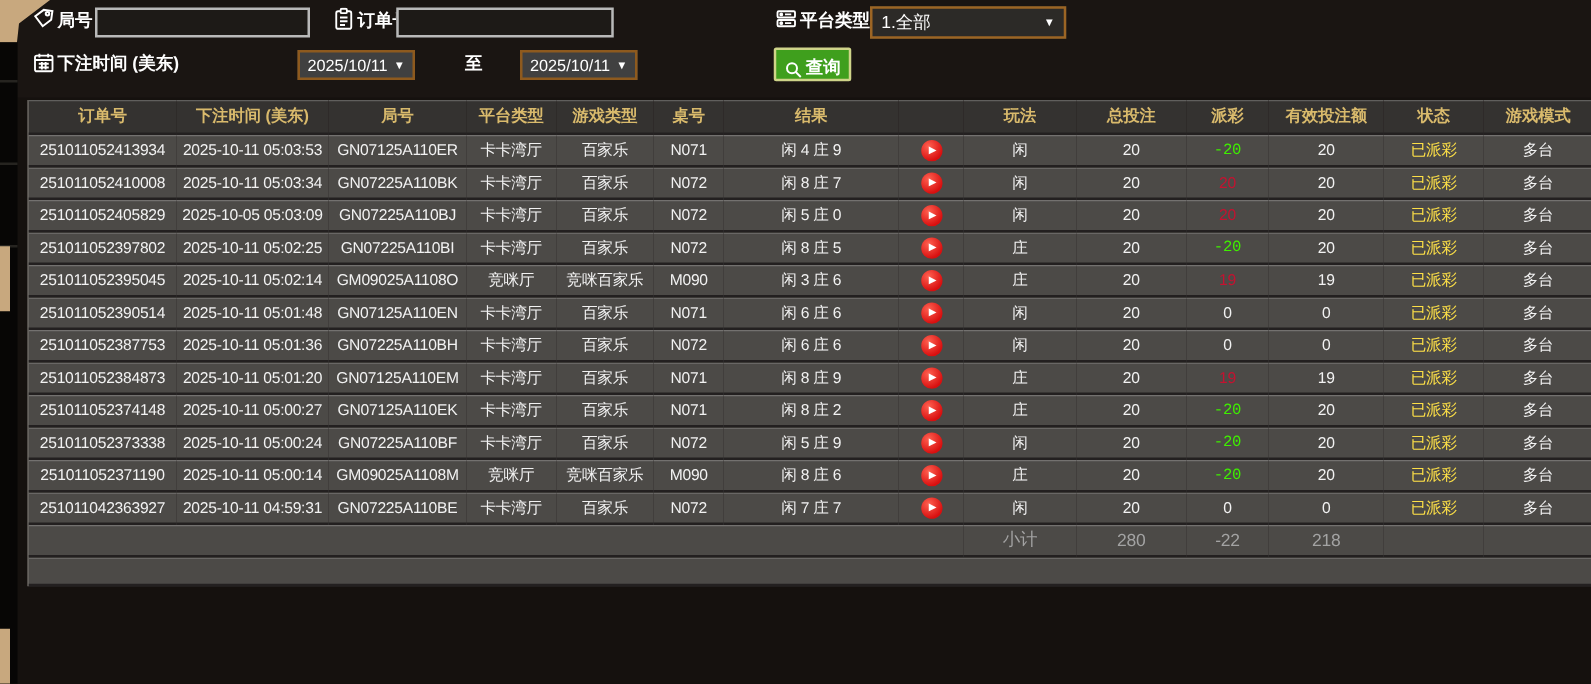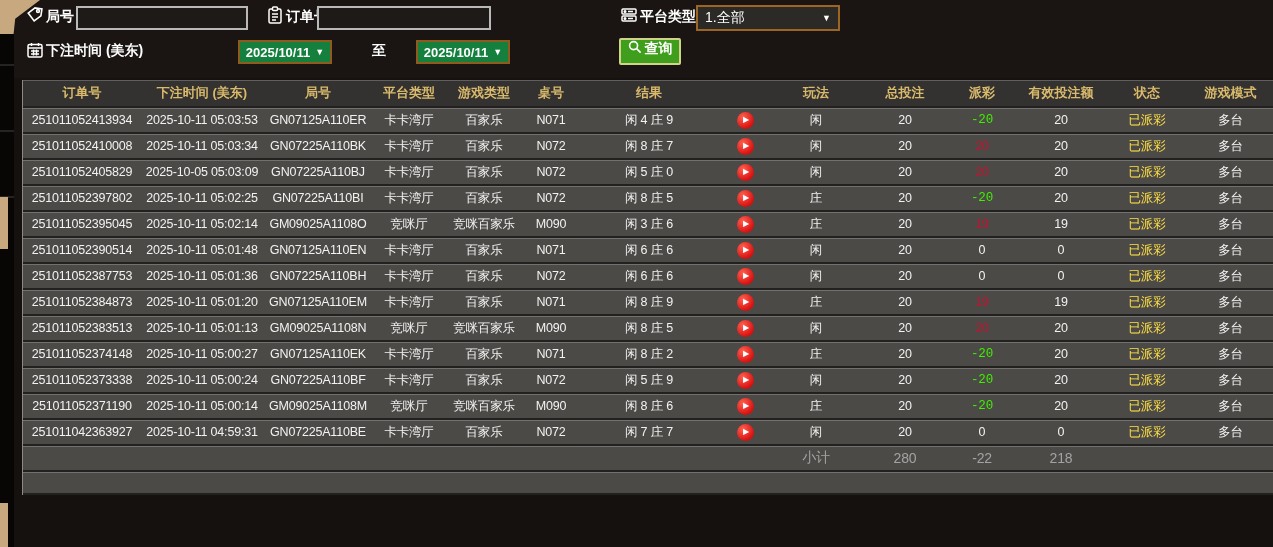--- a/index.html
+++ b/index.html
@@ -13,26 +13,26 @@
   .strip-line { position:absolute; left:0; width:14px; height:2px; background:#262420; z-index:5; }
   .tan-frag { position:absolute; left:0; width:8px; background:#c8a87e; z-index:5; }
 
   
   .topbar { position:absolute; left:14px; top:0; right:0; height:78px; background:#1a1512; z-index:2; }
   .flabel { position:absolute; color:#ffffff; font-size:14px; font-weight:bold; white-space:nowrap; }
   .ficon  { position:absolute; width:18px; height:18px; }
   .ficon svg { width:18px; height:18px; display:block; }
   .txt-input { position:absolute; height:24px; background:#1d1a17; border:2px solid #b9b9b9;
     color:#fff; font-size:13px; padding:0 6px; outline:none; }
-  .sel { position:absolute; display:flex; align-items:center; background:#15803d; border:2px solid #8e5a1e;
-    color:#fff; font-size:13px; font-weight:bold; cursor:pointer; }
+  .sel { position:absolute; display:flex; align-items:center; background:#404040; border:2px solid #8e5a1e;
+    color:#fff; font-size:13px; font-weight:normal; cursor:pointer; }
   .sel .arrow { font-size:9px; color:#fff; }
   .date-sel { justify-content:center; gap:5px; }
   .platform-sel { justify-content:space-between; padding:0 7px; background:#2c2a27; border-color:#9c6524; font-weight:normal; font-size:14px; }
-  .query-btn { position:absolute; display:flex; align-items:flex-start; justify-content:center; gap:3px;
+  .query-btn { position:absolute; display:flex; align-items:flex-end; justify-content:center; gap:3px;
     background:#3f9f1d; border:2px solid #cfd489; border-radius:2px; color:#fff;
     font-size:14px; font-weight:bold; cursor:pointer; }
   .query-btn svg { width:14px; height:14px; }
 
   
   .grid-wrap { position:absolute; left:22px; top:80px; right:0; bottom:0; z-index:1; }
   table.grid { width:100%; border-collapse:separate; border-spacing:0; table-layout:fixed;
     border-left:1px solid #8d8a84; }
   .grid th, .grid td { white-space:nowrap; overflow:hidden; text-align:center;
     border-bottom:2px solid #232020; box-shadow:inset 0 1px 0 rgba(255,255,255,0.22); }
@@ -87,21 +87,21 @@
     <svg viewBox="0 0 18 18" fill="none" stroke="#ffffff" stroke-width="1.5">
       <rect x="2" y="3" width="14" height="5" rx="1"></rect>
       <rect x="2" y="10" width="14" height="5" rx="1"></rect>
       <circle cx="5" cy="5.5" r="0.8" fill="#fff"></circle>
         <circle cx="5" cy="12.5" r="0.8" fill="#fff"></circle>
       <line x1="8" y1="5.5" x2="13" y2="5.5"></line>
         <line x1="8" y1="12.5" x2="13" y2="12.5"></line>
     </svg>
   </span>
   <span class="flabel" style="left:626px;top:8px">平台类型</span>
-  <div class="sel platform-sel" style="left:682px;top:5px;width:144px;height:26px">
+  <div class="sel platform-sel" style="left:682px;top:5px;width:157px;height:26px">
     <span>1.全部</span>
     <span class="arrow">▼</span>
   </div>
 
   <span class="ficon" style="left:12px;top:41px">
     <svg viewBox="0 0 18 18" fill="none" stroke="#ffffff" stroke-width="1.5">
       <rect x="2" y="3.5" width="14" height="12.5" rx="1.5"></rect>
       <line x1="2" y1="7" x2="16" y2="7"></line>
       <line x1="5.5" y1="2" x2="5.5" y2="5"></line>
         <line x1="12.5" y1="2" x2="12.5" y2="5"></line>
@@ -289,36 +289,20 @@
     <td>闲 8 庄 9</td>
     <td><span class="play-btn">▶</span></td>
     <td>庄</td>
     <td>20</td>
     <td class="pos">19</td>
     <td>19</td>
     <td class="status-green">已派彩</td>
     <td>多台</td>
   </tr>
         <tr>
-    <td>251011052383513</td>
-    <td>2025-10-11 05:01:13</td>
-    <td>GM09025A1108N</td>
-    <td>竞咪厅</td>
-    <td>竞咪百家乐</td>
-    <td>M090</td>
-    <td>闲 8 庄 5</td>
-    <td><span class="play-btn">▶</span></td>
-    <td>闲</td>
-    <td>20</td>
-    <td class="pos">20</td>
-    <td>20</td>
-    <td class="status-green">已派彩</td>
-    <td>多台</td>
-  </tr>
-        <tr>
     <td>251011052374148</td>
     <td>2025-10-11 05:00:27</td>
     <td>GN07125A110EK</td>
     <td>卡卡湾厅</td>
     <td>百家乐</td>
     <td>N071</td>
     <td>闲 8 庄 2</td>
     <td><span class="play-btn">▶</span></td>
     <td>庄</td>
     <td>20</td>

